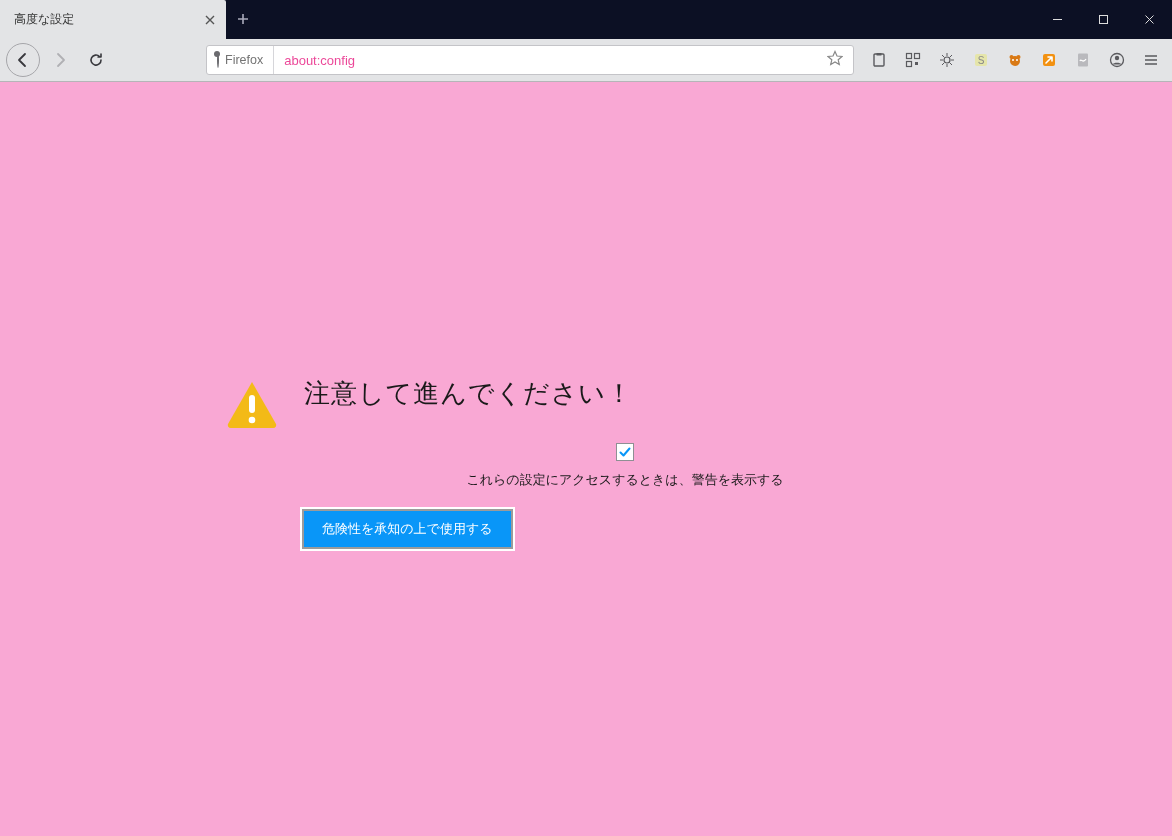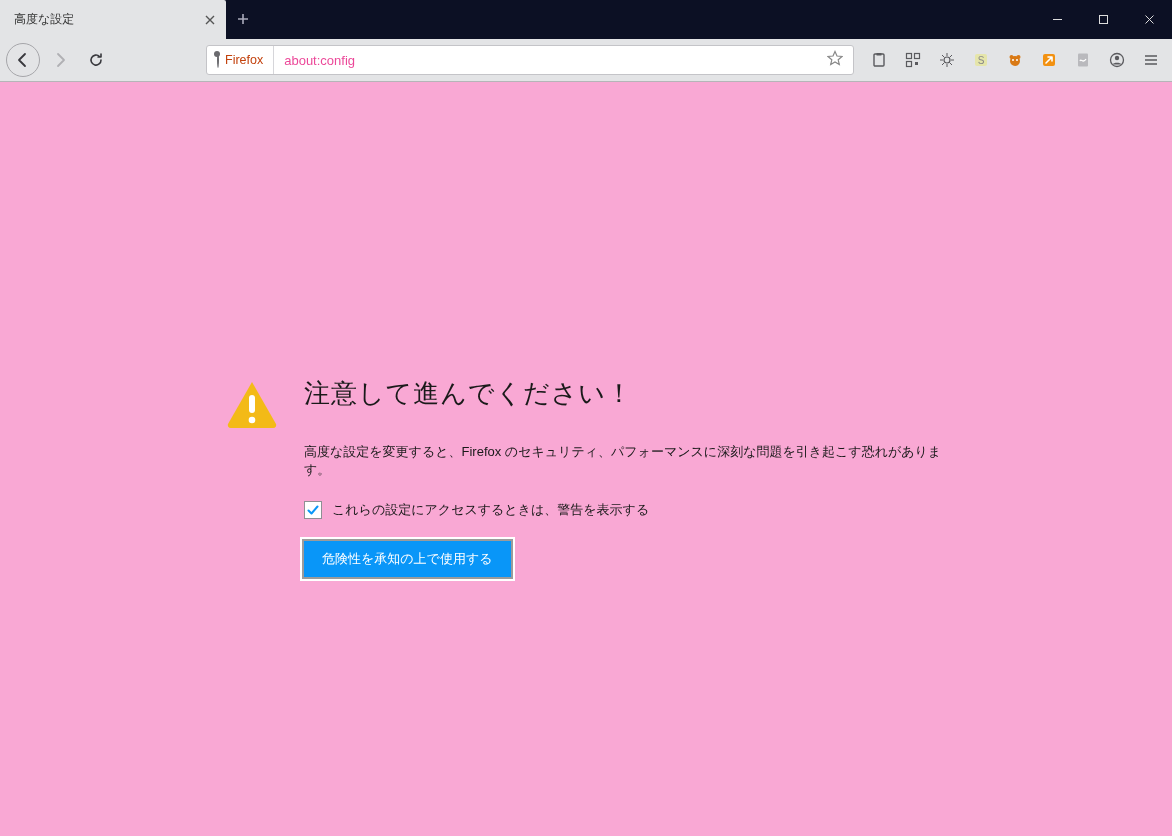--- a/index.html
+++ b/index.html
@@ -85,21 +85,21 @@
   align-items: center;
   margin: 0 6px;
 }
 .urlbar-identity {
   display: flex;
   align-items: center;
   padding: 0 10px;
   height: 100%;
   border-right: 1px solid #d6d6da;
   gap: 6px;
-  color: #c2410c;
+  color: #737373;
   font-size: 12.5px;
 }
 .identity-icon {
   width: 14px; height: 14px;
   border: 1.5px solid #6b6b6f;
   border-radius: 50%;
   position: relative;
 }
 .identity-icon::after {
   content: '';
@@ -161,20 +161,21 @@
   color: #1a1a1a;
   margin-bottom: 22px;
 }
 .warning-check {
   display: flex;
   align-items: center;
   gap: 10px;
   margin-bottom: 22px;
   font-size: 13px;
   color: #1a1a1a;
+  flex-direction: column;
 }
 .checkbox {
   width: 18px; height: 18px;
   background: #fff;
   border: 1px solid #8f8f94;
   display: flex;
   align-items: center;
   justify-content: center;
   cursor: pointer;
 }
@@ -325,21 +326,20 @@
   <div class="warning-box">
     <div class="warning-icon">
       <svg width="52" height="48" viewBox="0 0 52 48">
         <path d="M26 2 L50 44 A3 3 0 0 1 47.4 48 L4.6 48 A3 3 0 0 1 2 44 Z" fill="#f3ba17"></path>
         <rect x="23" y="15" width="6" height="18" rx="3" fill="#fff"></rect>
         <circle cx="26" cy="40" r="3.3" fill="#fff"></circle>
       </svg>
     </div>
     <div class="warning-body">
       <h1 class="warning-title">注意して進んでください！</h1>
-      <p class="warning-desc">高度な設定を変更すると、Firefox のセキュリティ、パフォーマンスに深刻な問題を引き起こす恐れがあります。</p>
       <label class="warning-check">
         <span class="checkbox">
           <svg width="14" height="14" viewBox="0 0 14 14">
               <path d="M2.5 7.5 L5.5 10.5 L11.5 3.5" stroke="#0996f8" stroke-width="2" fill="none" stroke-linecap="round" stroke-linejoin="round"></path>
             </svg>
         </span>
         <span>これらの設定にアクセスするときは、警告を表示する</span>
       </label>
       <button class="accept-btn">危険性を承知の上で使用する</button>
     </div>

